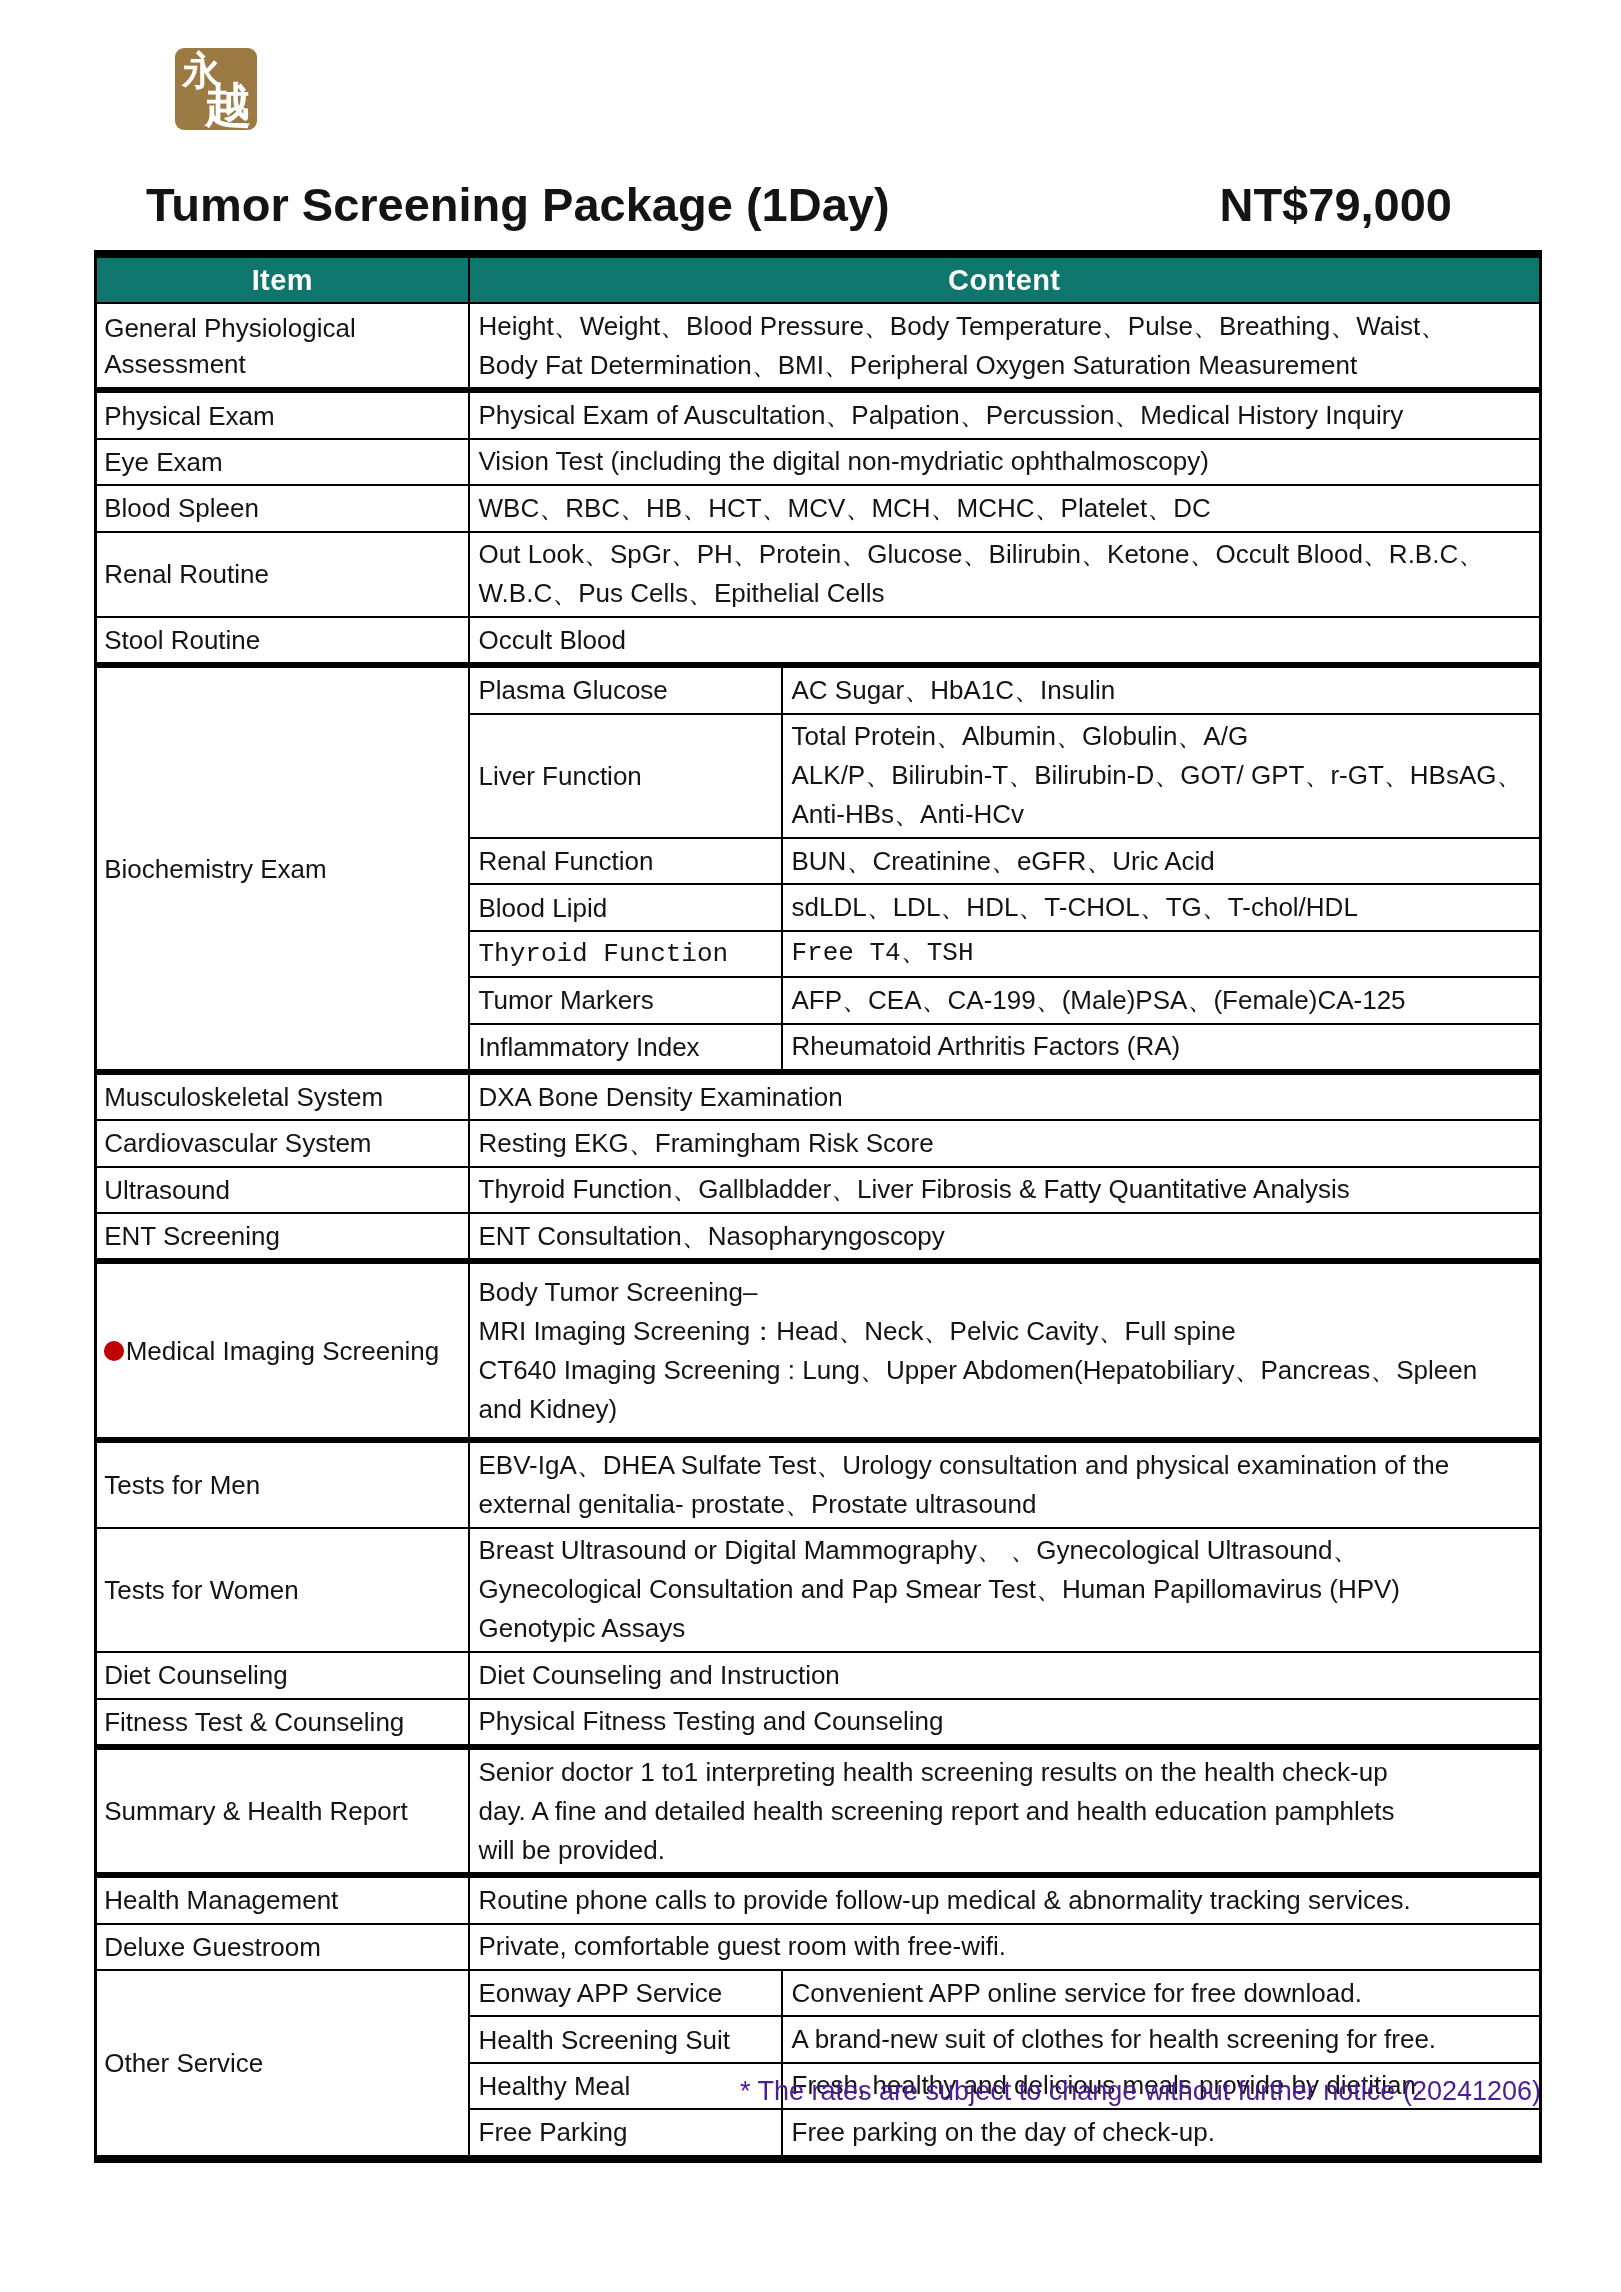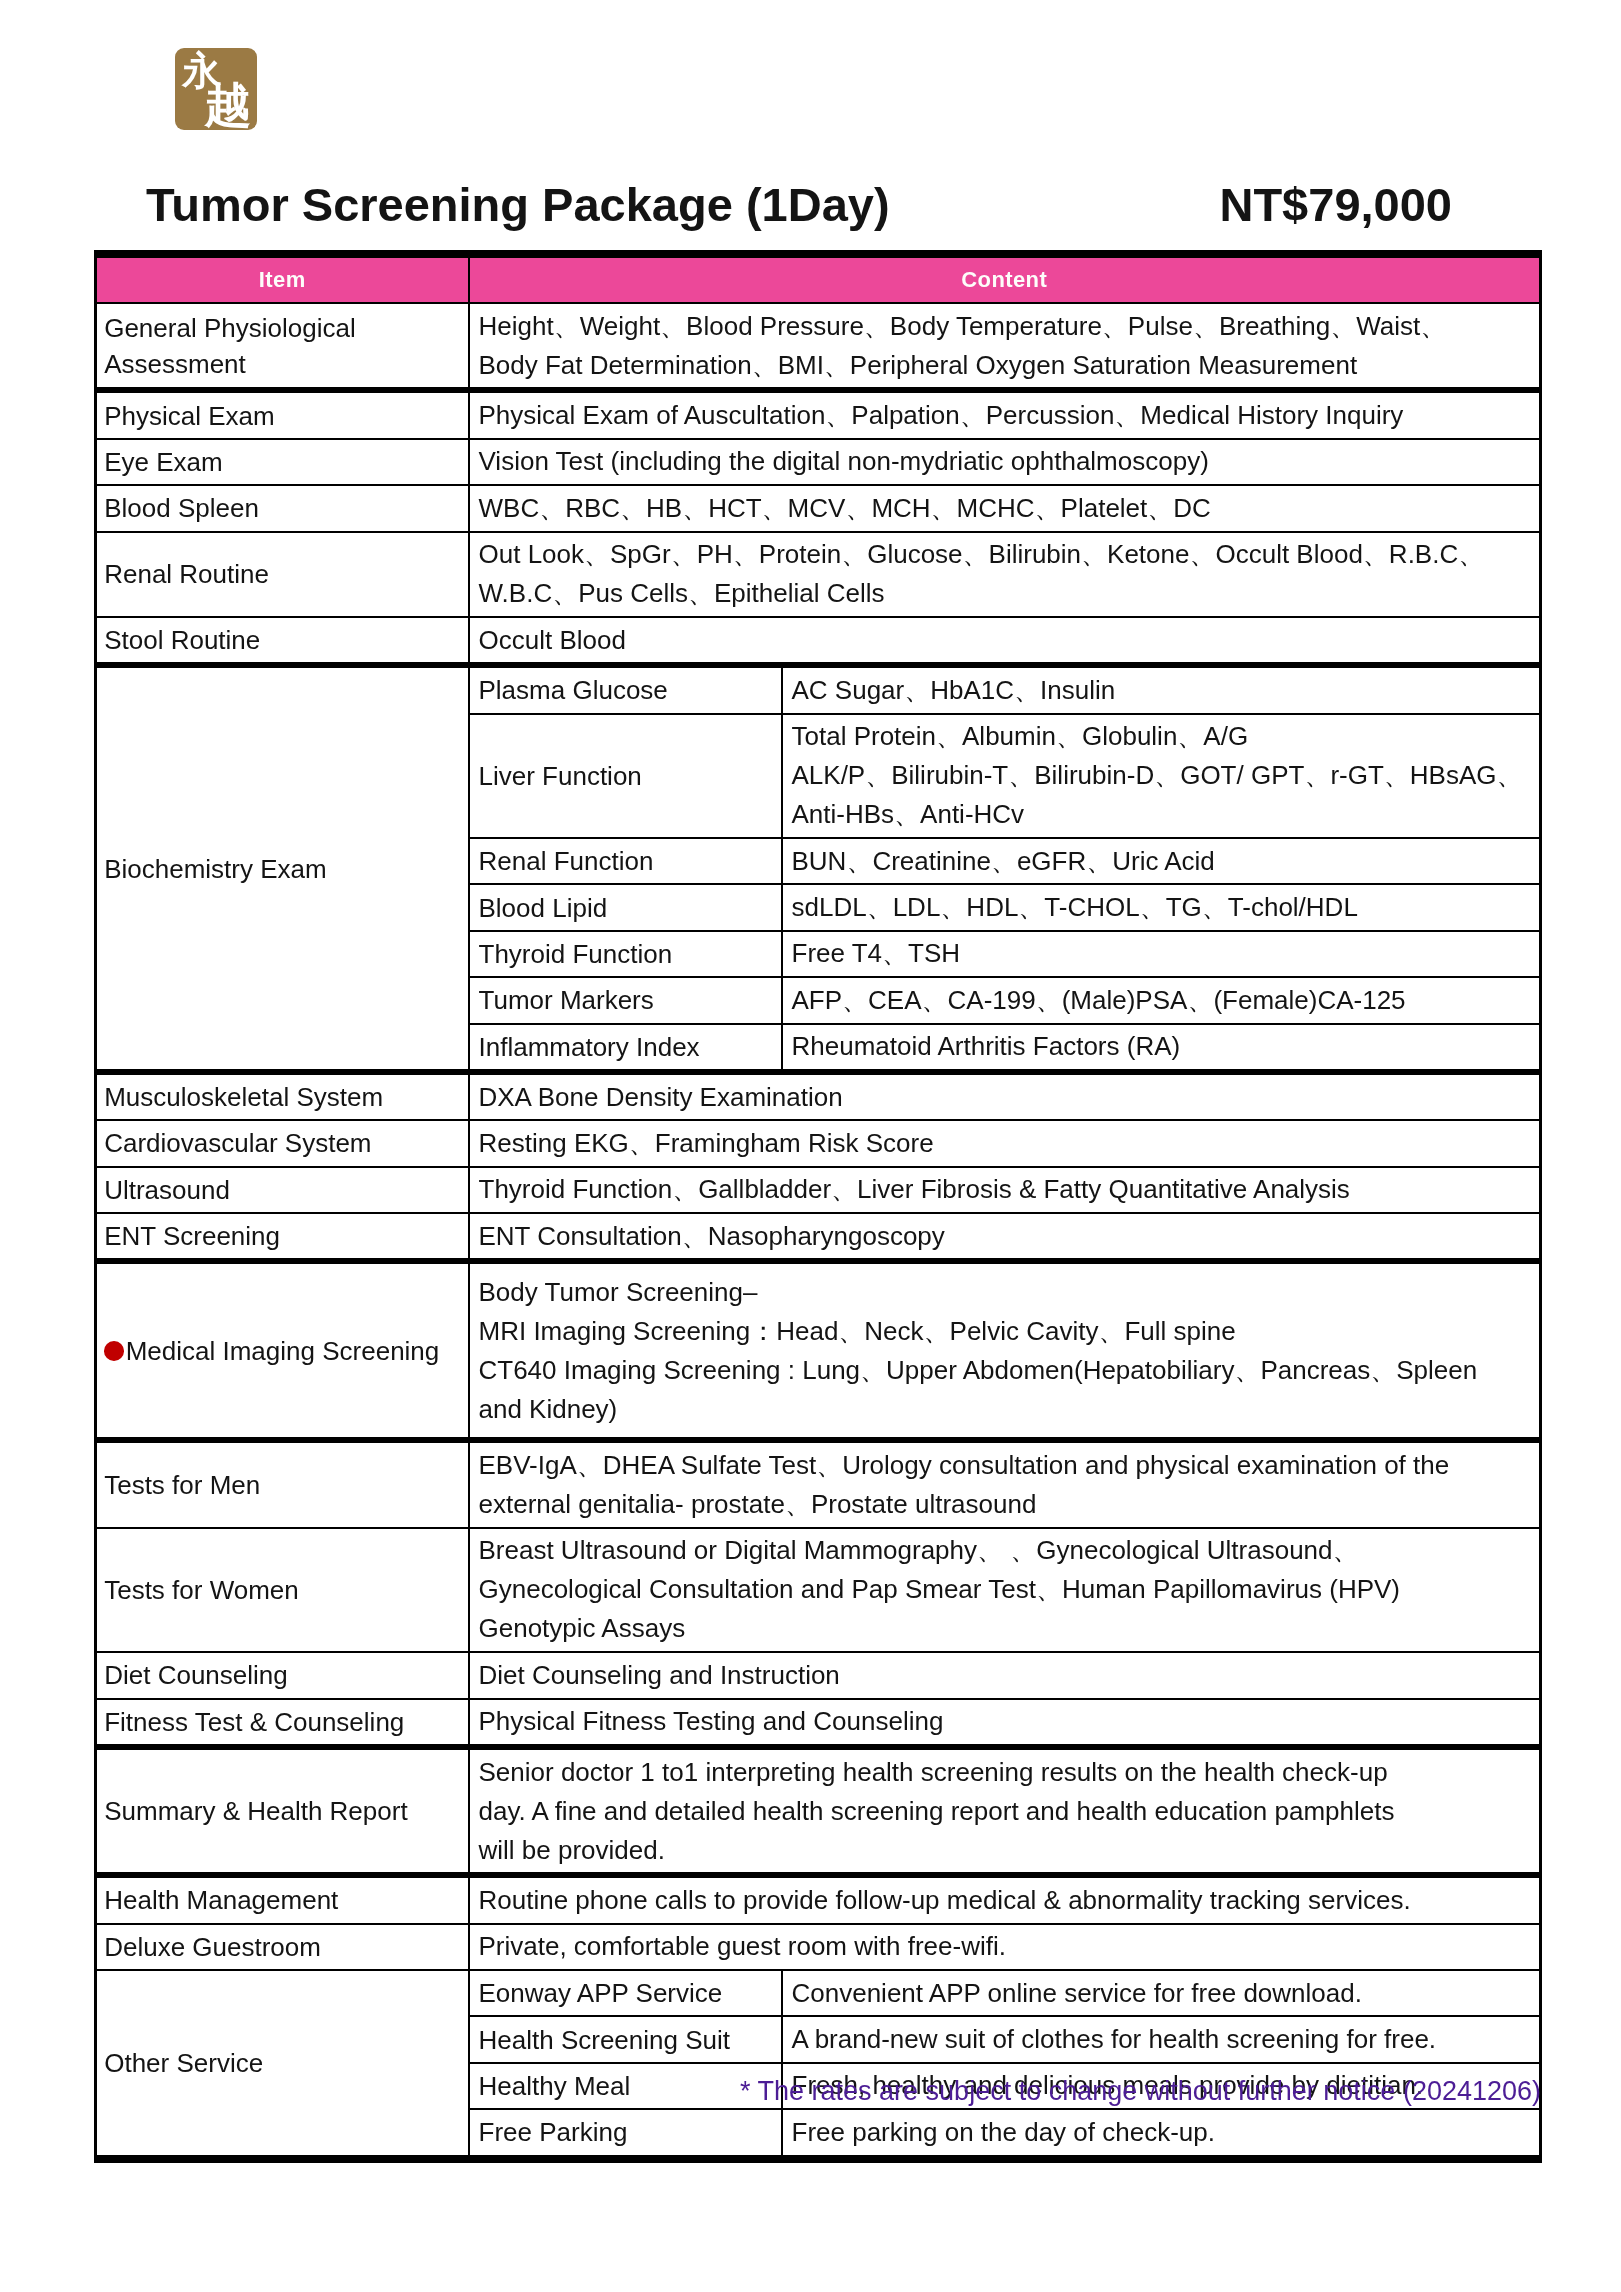--- a/index.html
+++ b/index.html
@@ -31,22 +31,22 @@
   .doc-price{font-size:47px;font-weight:700;padding-right:88px;}
   
   table.grid{
     position:absolute;left:94px;top:250px;width:1446px;
     border-collapse:collapse;table-layout:fixed;
     border:3.6px solid #000;border-top-width:8px;border-bottom-width:8px;
   }
   table.grid th,table.grid td{border:2.7px solid #000;overflow:hidden;}
   tr.sec td,tr.sec th{border-top-width:6.3px;}
   th.hdr{
-    background:#ec4899;color:#fdfdfa;
-    font-size:22px;font-weight:700;text-align:center;
+    background:#0f766e;color:#fdfdfa;
+    font-size:29px;font-weight:700;text-align:center;
     height:42px;letter-spacing:0.4px;
   }
   td.lab{
     font-size:26px;line-height:36px;vertical-align:middle;
     padding:1.8px 5.4px 1.8px 7.2px;text-align:left;
   }
   td.subname{
     font-size:26px;line-height:36px;vertical-align:middle;
     padding:1.8px 5.4px 1.8px 9px;
   }
@@ -152,21 +152,21 @@
           <td class="cont">
             <div>BUN、Creatinine、eGFR、Uric Acid</div>
           </td>
         </tr>
         <tr style="height: 45px;">
           <td class="subname">Blood Lipid</td>
           <td class="cont">
             <div>sdLDL、LDL、HDL、T-CHOL、TG、T-chol/HDL</div>
           </td>
         </tr>
-        <tr style="height: 45px;">
+        <tr style="height: 45px; font-family: Liberation Mono, monospace;">
           <td class="subname">Thyroid Function</td>
           <td class="cont">
             <div>Free T4、TSH</div>
           </td>
         </tr>
         <tr style="height: 45px;">
           <td class="subname">Tumor Markers</td>
           <td class="cont">
             <div>AFP、CEA、CA-199、(Male)PSA、(Female)CA-125</div>
           </td>

